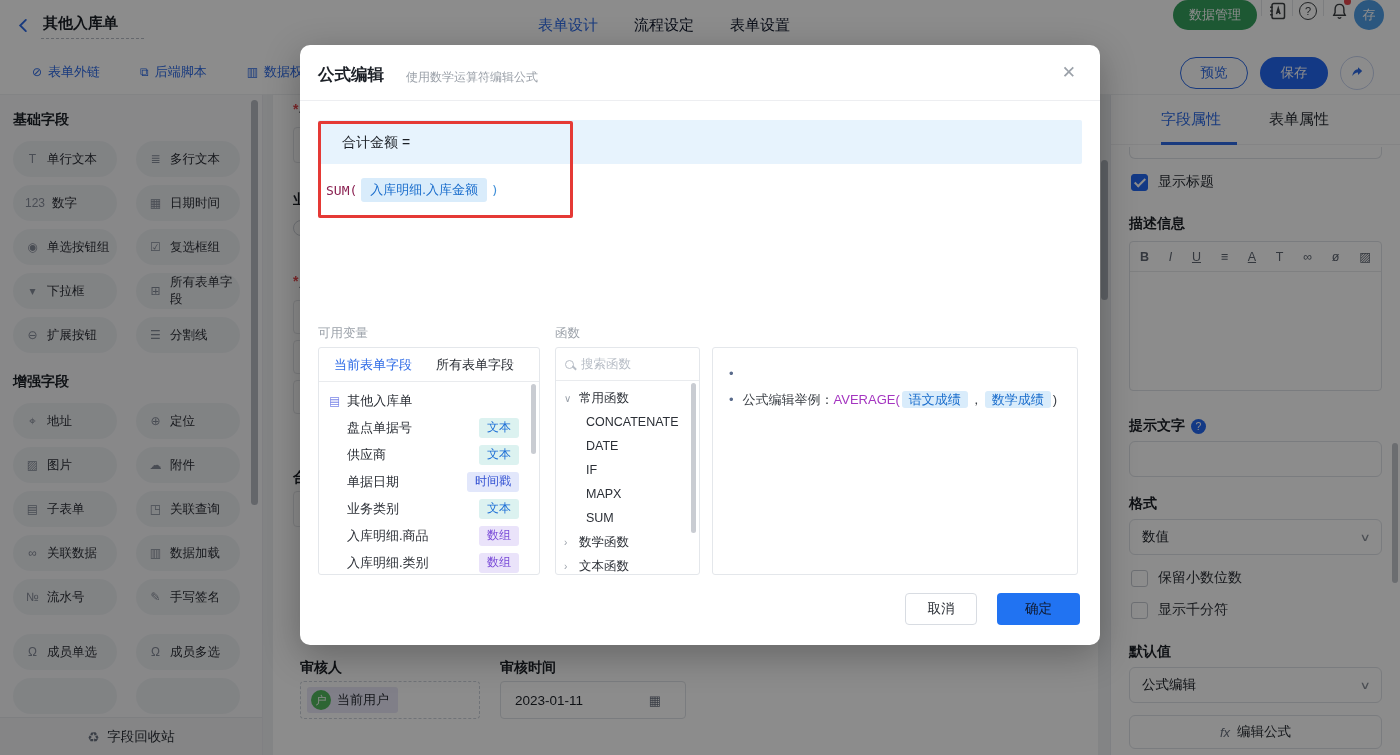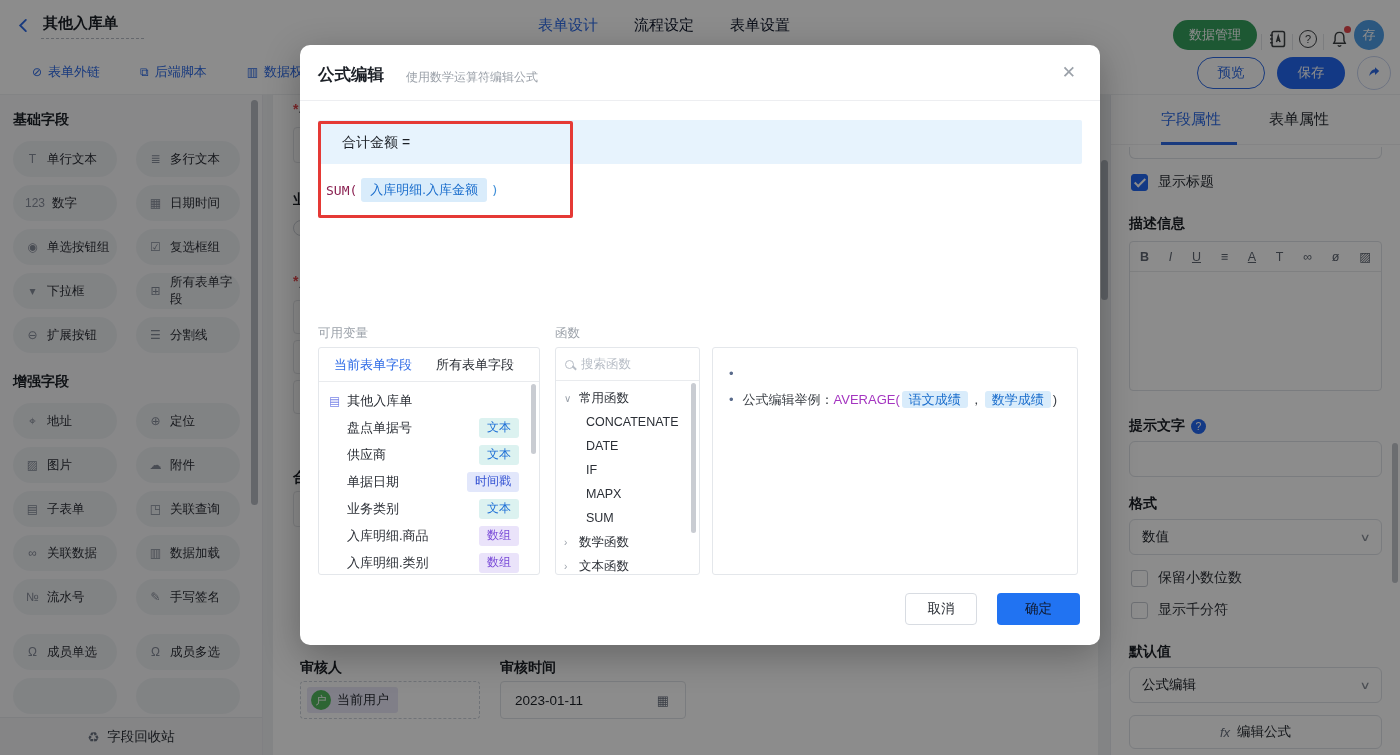--- a/index.html
+++ b/index.html
@@ -6,34 +6,34 @@
   html,body { width:1400px; height:755px; overflow:hidden; }
   body { font-family:"Liberation Sans","DejaVu Sans",sans-serif; background:#eef0f3; position:relative; color:#1b1f26; }
 
   
   .topbar { position:absolute; left:0; top:0; width:1400px; height:50px; background:#fff; display:flex; align-items:center; padding:0 16px; z-index:10; }
   .back-btn { display:flex; align-items:center; cursor:pointer; }
   .page-title { margin-left:10px; font-size:15px; font-weight:bold; color:#1b1f26; border-bottom:1px dashed #b9bec7; padding:2px 26px 5px 2px; }
   .top-tabs { position:absolute; left:538px; top:0; height:50px; display:flex; gap:36px; align-items:center; }
   .top-tab { font-size:15px; color:#0f172a; cursor:pointer; }
   .top-tab.active { color:#2e6be6; }
-  .top-right { position:absolute; right:16px; top:0; height:50px; display:flex; align-items:flex-end; gap:4px; }
+  .top-right { position:absolute; right:16px; top:0; height:50px; display:flex; align-items:flex-start; gap:4px; }
   .pill-green { background:#35a05e; color:#fff; font-size:13px; padding:6px 16px; border-radius:16px; cursor:pointer; }
   .vsep { width:1px; height:16px; background:#e2e4e8; }
   .tb-ic { width:22px; height:22px; display:flex; align-items:center; justify-content:center; cursor:pointer; }
   .help-circle { width:18px; height:18px; border:1.5px solid #3c4043; border-radius:50%; font-size:11px; display:flex; align-items:center; justify-content:center; color:#3c4043; }
   .bell-wrap { position:relative; }
   .bell-dot { position:absolute; right:-1px; top:-2px; width:7px; height:7px; border-radius:50%; background:#e5484d; }
   .avatar { width:30px; height:30px; border-radius:50%; background:#4f9fe8; color:#fff; font-size:13px; display:flex; align-items:center; justify-content:center; cursor:pointer; }
 
   
   .toolbar { position:absolute; left:0; top:50px; width:1400px; height:45px; background:#fff; border-bottom:1px solid #eef0f2; display:flex; align-items:center; padding-left:32px; z-index:9; }
   .tool-link { display:flex; align-items:center; gap:6px; color:#2e6be6; font-size:13px; margin-right:40px; cursor:pointer; }
   .tool-link .ic { font-size:12px; }
-  .toolbar-right { position:absolute; right:9px; top:6px; display:flex; align-items:center; gap:12px; }
+  .toolbar-right { position:absolute; right:26px; top:6px; display:flex; align-items:center; gap:12px; }
   .btn-preview { width:68px; height:32px; border:1px solid #2e6be6; color:#2e6be6; background:#fff; border-radius:16px; font-size:13.5px; display:flex; align-items:center; justify-content:center; cursor:pointer; }
   .btn-save { width:68px; height:32px; background:#2468f2; color:#fff; border-radius:16px; font-size:13.5px; display:flex; align-items:center; justify-content:center; cursor:pointer; }
   .btn-share { width:34px; height:34px; border:1px solid #c9d4ee; border-radius:50%; background:#fff; display:flex; align-items:center; justify-content:center; cursor:pointer; }
 
   
   .sidebar { position:absolute; left:0; top:95px; width:263px; bottom:0; background:#f7f8fa; border-right:1px solid #e9eaee; overflow:hidden; z-index:5; }
   .sec { position:absolute; left:13px; right:13px; }
   .sec-title { font-size:14px; font-weight:bold; color:#1b1f26; margin-bottom:12px; }
   .fgrid { display:flex; flex-wrap:wrap; gap:8px 19px; }
   .fpill { width:104px; height:36px; background:#eceef1; border-radius:18px; display:flex; align-items:center; padding-left:12px; gap:7px; font-size:12.5px; color:#2b2f36; cursor:grab; }
@@ -47,21 +47,21 @@
   .form-card { position:absolute; left:10px; right:12px; top:0; bottom:0; background:#fff; }
   .canvas-scroll { position:absolute; right:2px; top:65px; width:7px; height:140px; background:#aeb3bb; border-radius:4px; }
   .frag-label { position:absolute; font-size:14px; font-weight:bold; color:#1b1f26; }
   .req { color:#e5484d; margin-right:1px; }
   .stub { position:absolute; left:20px; width:700px; background:#fff; border:1px solid #e3e5e9; border-radius:4px; }
   .radio-stub { position:absolute; left:20px; top:125px; width:16px; height:16px; border:1px solid #cfd3d9; border-radius:50%; background:#fff; }
   .rev-box { position:absolute; left:27px; top:586px; width:180px; height:38px; border:1px dashed #cdd2da; border-radius:4px; display:flex; align-items:center; padding-left:6px; }
   .rev-chip { display:flex; align-items:center; gap:6px; background:#e9e7f8; border-radius:3px; padding:3px 9px 3px 4px; cursor:pointer; }
   .rev-avatar { width:20px; height:20px; border-radius:50%; background:#52b95e; color:#fff; font-size:11px; display:flex; align-items:center; justify-content:center; }
   .rev-chip span.t { font-size:13px; color:#2b2f36; }
-  .time-box { position:absolute; left:227px; top:586px; width:186px; height:38px; border:1px solid #dfe2e7; border-radius:4px; display:flex; align-items:center; padding:0 16px 0 14px; cursor:pointer; background:#fff; }
+  .time-box { position:absolute; left:227px; top:586px; width:186px; height:38px; border:1px solid #dfe2e7; border-radius:4px; display:flex; align-items:center; padding:0 24px 0 14px; cursor:pointer; background:#fff; }
   .time-box .v { font-size:13.5px; color:#1b1f26; flex:1; }
   .time-box .ic { color:#6b7280; font-size:13px; }
 
   
   .props { position:absolute; left:1110px; top:95px; right:0; bottom:0; background:#fff; border-left:1px solid #e8eaee; z-index:5; }
   .props-tabs { position:relative; height:50px; display:flex; align-items:center; padding-left:50px; gap:48px; border-bottom:1px solid #f0f1f3; }
   .props-tab { font-size:15px; color:#2b2f36; cursor:pointer; }
   .props-tab.active { color:#2e6be6; }
   .props-underline { position:absolute; left:50px; top:47px; width:76px; height:3px; background:#2e6be6; }
   .partial-input { position:absolute; left:18px; right:18px; top:52px; height:12px; border:1px solid #dfe2e7; border-top:none; border-radius:0 0 6px 6px; }

